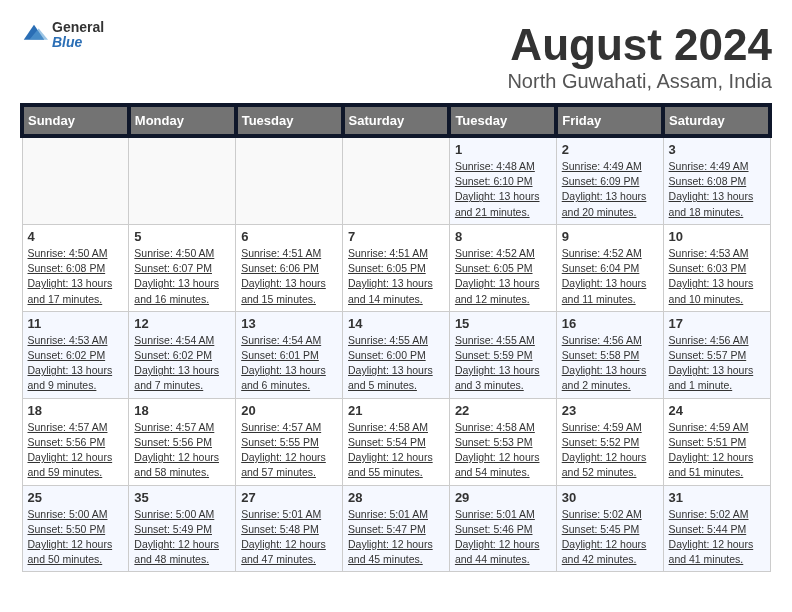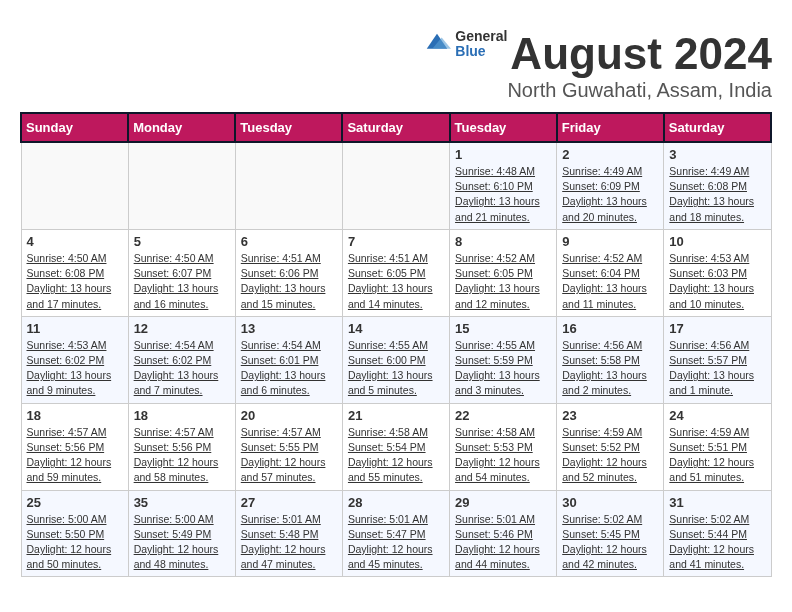--- a/index.html
+++ b/index.html
@@ -5,44 +5,44 @@
     * { box-sizing: border-box; margin: 0; padding: 0; }
     body {
       font-family: Arial, sans-serif;
       background: #fff;
       width: 792px;
       min-height: 612px;
       padding: 20px;
     }
     .header-area {
       display: flex;
-      justify-content: flex-end;
+      justify-content: space-between;
       align-items: flex-start;
       margin-bottom: 10px;
-      margin-top: 9px;
     }
     .logo {
       display: flex;
       align-items: center;
       gap: 4px;
     }
     .logo-text {
       display: flex;
       flex-direction: column;
       line-height: 1.1;
     }
     .logo-general {
       font-size: 14px;
       font-weight: bold;
       color: #333;
     }
     .logo-blue {
       font-size: 14px;
       font-weight: bold;
       color: #2a6eb5;
+      font-style: italic;
     }
     .logo-icon {
       width: 28px;
       height: 28px;
     }
     .title-area {
       text-align: right;
     }
     .month-title {
       font-size: 44px;
@@ -51,26 +51,26 @@
     }
     .location-title {
       font-size: 20px;
       color: #555;
     }
     table {
       width: 100%;
       border-collapse: collapse;
     }
     thead th {
-      background-color: #be185d;
+      background-color: #737373;
       color: white;
       font-size: 13px;
       padding: 6px 4px;
       text-align: left;
-      border: 2px solid #0f172a;
+      border: 4px solid #0f172a;
     }
     tbody td {
       border: 1px solid #ccc;
       vertical-align: top;
       padding: 4px 5px;
       font-size: 11px;
       color: #333;
       width: calc(100% / 7);
       min-height: 80px;
     }

